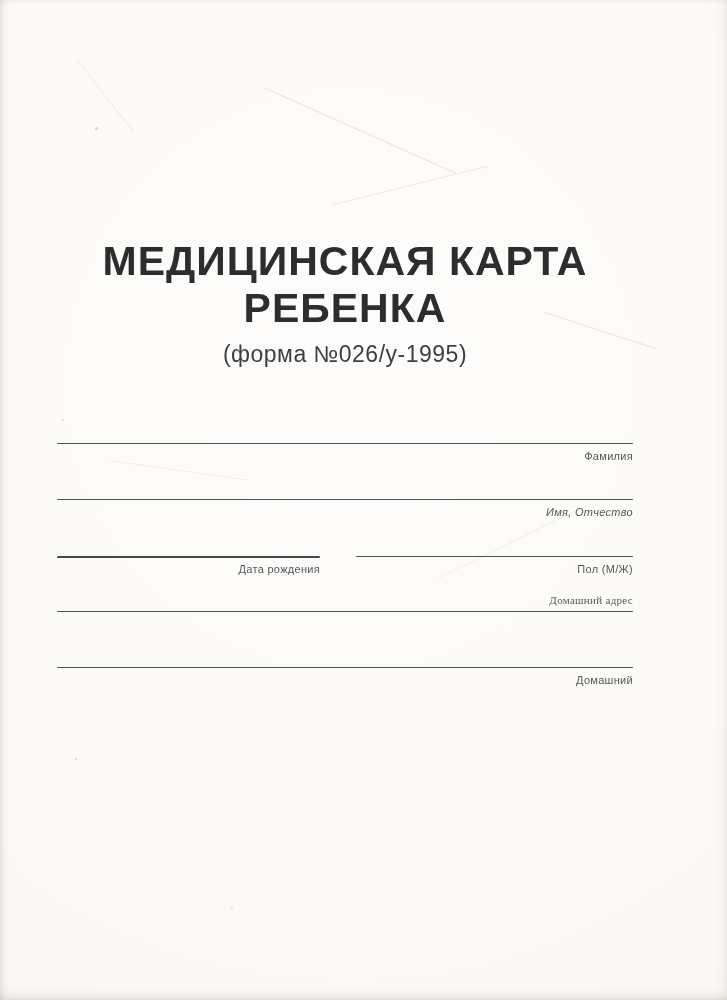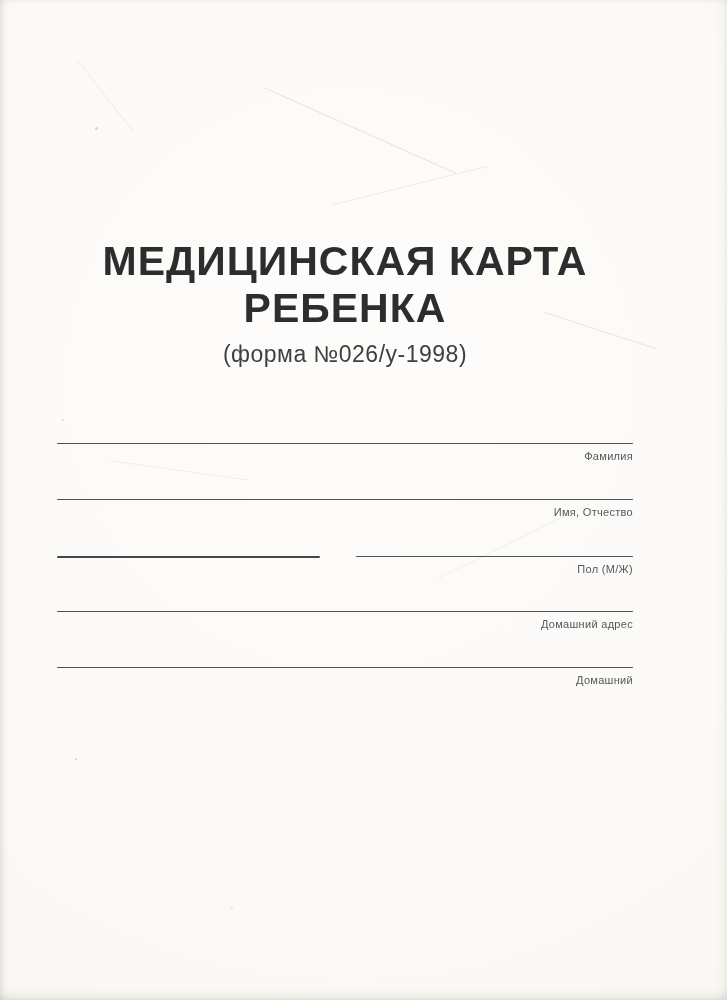--- a/index.html
+++ b/index.html
@@ -75,23 +75,23 @@
     font-size: 11px;
     line-height: 14px;
     letter-spacing: 0.3px;
     color: #54585a;
   }
   .field-label.wide   { left: 57px;  width: 576px; }
   .field-label.narrow-l { left: 57px;  width: 263px; }
   .field-label.narrow-r { left: 356px; width: 277px; }
 
   .field-label.ly1 { top: 449px; }
-  .field-label.ly2 { top: 505px; }
+  .field-label.ly2 { top: 505px; font-style: italic; }
   .field-label.ly3 { top: 562px; }
-  .field-label.ly4 { top: 617px; }
+  .field-label.ly4 { top: 593px; font-family: Liberation Serif, serif; }
   .field-label.ly5 { top: 673px; }
 
   
   .crease {
     position: absolute;
     height: 1px;
     background: rgba(185, 180, 165, 0.30);
     pointer-events: none;
   }
   .crease.c1 { top: 130px; left: 255px; width: 210px; transform: rotate(24deg); }
@@ -125,29 +125,30 @@
   <div class="crease c4"></div>
   <div class="crease c5"></div>
   <div class="crease c6"></div>
   <div class="speck s1"></div>
   <div class="speck s2"></div>
   <div class="speck s3"></div>
   <div class="speck s4"></div>
 
   <div class="title-line l2">РЕБЕНКА</div>
   <div class="title-line l1">МЕДИЦИНСКАЯ КАРТА</div>
-  <div class="subtitle">(форма №026/у-1998)</div>
+  <div class="subtitle">(форма №026/у-1995)</div>
 
   <div class="rule full y1"></div>
   <div class="field-label wide ly1">Фамилия</div>
 
   <div class="rule full y2"></div>
   <div class="field-label wide ly2">Имя, Отчество</div>
 
   <div class="rule left y3"></div>
+  <div class="field-label narrow-l ly3">Дата рождения</div>
 
   <div class="rule right y3"></div>
   <div class="field-label narrow-r ly3">Пол (М/Ж)</div>
 
   <div class="rule full y4"></div>
   <div class="field-label wide ly4">Домашний адрес</div>
 
   <div class="rule full y5"></div>
   <div class="field-label wide ly5">Домашний</div>
 

